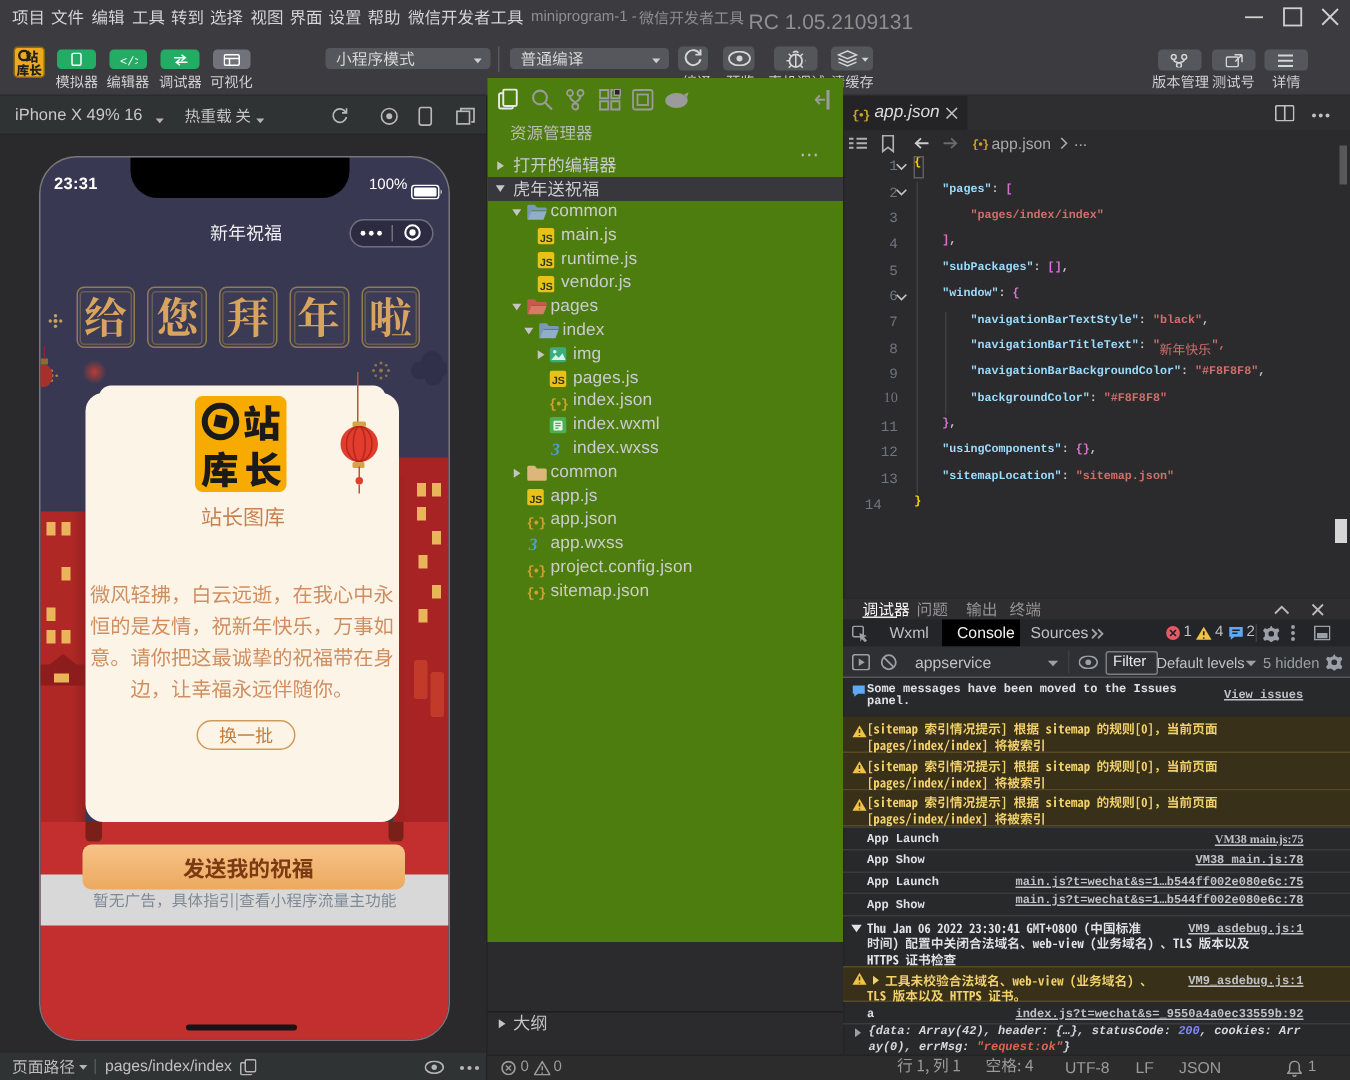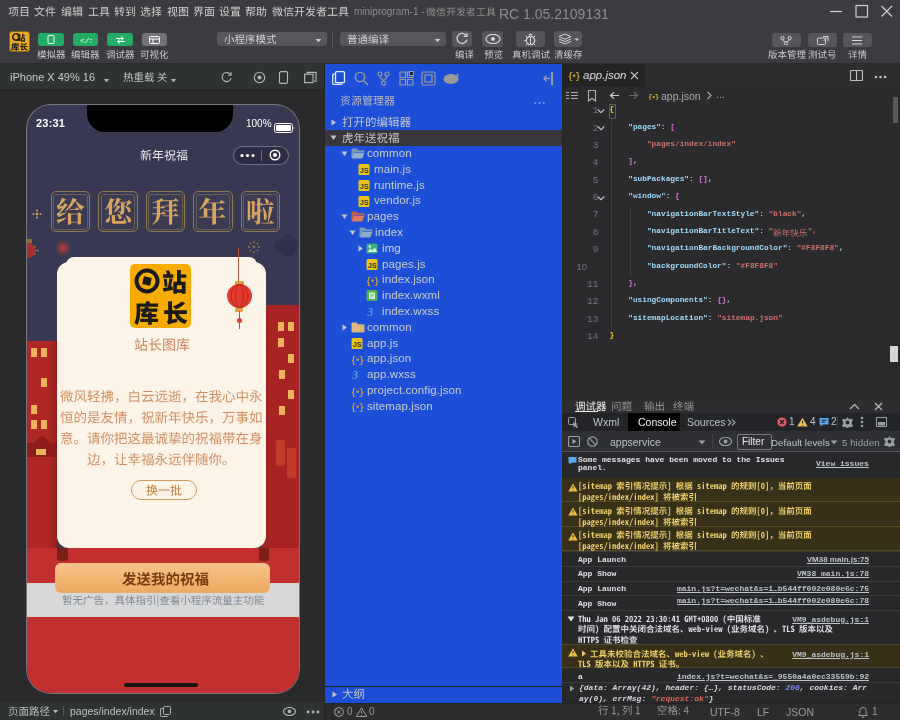--- a/index.html
+++ b/index.html
@@ -520,21 +520,21 @@
       <circle cx="6.5" cy="4.5" r="1.8" fill="#b5b5b5"></circle>
     </svg>
     <svg style="position:absolute;left:306px;top:8px;" width="14" height="4" viewBox="0 0 14 4">
       <g fill="#b5b5b5">
         <circle cx="2" cy="2" r="1.4"></circle>
         <circle cx="7" cy="2" r="1.4"></circle>
         <circle cx="12" cy="2" r="1.4"></circle>
       </g>
     </svg>
   </div>
-<div style="position:absolute;left:325px;top:64px;width:237px;height:656px;background:#1d4ed8">
+<div style="position:absolute;left:325px;top:52px;width:237px;height:576px;background:#4d7c0f">
     <svg style="position:absolute;left:7px;top:7px;transform:rotate(0deg)" width="15" height="15" viewBox="0 0 15 15">
       <rect x="3.5" y="0.7" width="9" height="11" rx="1" stroke="#e8e8e8" stroke-width="1.3" fill="none"></rect>
       <path d="M3.5 3.2 h-1.8 a1 1 0 0 0 -1 1 v8.1 a1 1 0 0 0 1 1 h7.3 a1 1 0 0 0 1 -0.9" stroke="#e8e8e8" stroke-width="1.3" fill="none"></path>
     </svg>
     <svg style="position:absolute;left:29px;top:7px;" width="15" height="15" viewBox="0 0 15 15">
       <circle cx="6" cy="6" r="4.6" stroke="#9b9b9b" stroke-width="1.4" fill="none"></circle>
       <path d="M9.5 9.5 L14 14" stroke="#9b9b9b" stroke-width="1.4"></path>
     </svg>
     <svg style="position:absolute;left:51px;top:7px;" width="15" height="15" viewBox="0 0 15 15">
       <circle cx="4" cy="3" r="2" fill="none" stroke="#9b9b9b" stroke-width="1.2"></circle>
@@ -763,29 +763,29 @@
 <div style="position:absolute;left:609.5px;top:226.85px;white-space:pre;font-size:7.8px;font-family:Liberation Mono,monospace;font-weight:bold"><span style="color:#cccccc">&nbsp;&nbsp;&nbsp;&nbsp;&nbsp;&nbsp;&nbsp;&nbsp;</span><span style="color:#9cdcfe">"navigationBarTitleText"</span><span style="color:#cccccc">: </span><span style="color:#d16f6a">"</span></div>
 <svg style="position:absolute;left:773.3px;top:227.1px;fill:#d16f6a;" width="34.40" height="12.90" viewBox="0 -1060 4000 1500">
     <use href="#g61"></use>
     <use href="#g62" x="1000"></use>
     <use href="#g90" x="2000"></use>
     <use href="#g91" x="3000"></use>
   </svg>
 <div style="position:absolute;left:807.7px;top:226.85px;white-space:pre;font-size:7.8px;font-family:Liberation Mono,monospace;font-weight:bold"><span style="color:#d16f6a">",</span></div>
 <div style="position:absolute;left:576.5px;top:244.1px;white-space:pre;font-size:9.5px;color:#6e7681;width:22px;text-align:right;font-family:Liberation Mono,monospace">9</div>
 <div style="position:absolute;left:609.5px;top:244.2px;white-space:pre;font-size:7.8px;font-family:Liberation Mono,monospace;font-weight:bold;letter-spacing:0px"><span style="color:#cccccc">&nbsp;&nbsp;&nbsp;&nbsp;&nbsp;&nbsp;&nbsp;&nbsp;</span><span style="color:#9cdcfe">"navigationBarBackgroundColor"</span><span style="color:#cccccc">:&nbsp;</span><span style="color:#d16f6a">"#F8F8F8"</span><span style="color:#cccccc">,</span></div>
-<div style="position:absolute;left:576.5px;top:261.45px;white-space:pre;font-size:9.5px;color:#6e7681;width:22px;font-family:Liberation Sans, sans-serif">10</div>
+<div style="position:absolute;left:576.5px;top:261.45px;white-space:pre;font-size:9.5px;color:#6e7681;width:22px;text-align:right;font-family:Liberation Serif, serif">10</div>
 <div style="position:absolute;left:609.5px;top:261.55px;white-space:pre;font-size:7.8px;font-family:Liberation Mono,monospace;font-weight:bold;letter-spacing:0px"><span style="color:#cccccc">&nbsp;&nbsp;&nbsp;&nbsp;&nbsp;&nbsp;&nbsp;&nbsp;</span><span style="color:#9cdcfe">"backgroundColor"</span><span style="color:#cccccc">:&nbsp;</span><span style="color:#d16f6a">"#F8F8F8"</span></div>
 <div style="position:absolute;left:576.5px;top:278.8px;white-space:pre;font-size:9.5px;color:#6e7681;width:22px;text-align:right;font-family:Liberation Mono,monospace">11</div>
 <div style="position:absolute;left:609.5px;top:278.9px;white-space:pre;font-size:7.8px;font-family:Liberation Mono,monospace;font-weight:bold;letter-spacing:0px"><span style="color:#cccccc">&nbsp;&nbsp;&nbsp;&nbsp;</span><span style="color:#da70d6">}</span><span style="color:#cccccc">,</span></div>
 <div style="position:absolute;left:576.5px;top:296.15px;white-space:pre;font-size:9.5px;color:#6e7681;width:22px;text-align:right;font-family:Liberation Mono,monospace">12</div>
 <div style="position:absolute;left:609.5px;top:296.25px;white-space:pre;font-size:7.8px;font-family:Liberation Mono,monospace;font-weight:bold;letter-spacing:0px"><span style="color:#cccccc">&nbsp;&nbsp;&nbsp;&nbsp;</span><span style="color:#9cdcfe">"usingComponents"</span><span style="color:#cccccc">:&nbsp;</span><span style="color:#da70d6">{}</span><span style="color:#cccccc">,</span></div>
 <div style="position:absolute;left:576.5px;top:313.5px;white-space:pre;font-size:9.5px;color:#6e7681;width:22px;text-align:right;font-family:Liberation Mono,monospace">13</div>
 <div style="position:absolute;left:609.5px;top:313.6px;white-space:pre;font-size:7.8px;font-family:Liberation Mono,monospace;font-weight:bold;letter-spacing:0px"><span style="color:#cccccc">&nbsp;&nbsp;&nbsp;&nbsp;</span><span style="color:#9cdcfe">"sitemapLocation"</span><span style="color:#cccccc">:&nbsp;</span><span style="color:#d16f6a">"sitemap.json"</span></div>
-<div style="position:absolute;left:576.5px;top:330.85px;white-space:pre;font-size:9.5px;color:#6e7681;width:22px;text-align:right;font-family:Liberation Mono,monospace">14</div>
+<div style="position:absolute;left:576.5px;top:330.85px;white-space:pre;font-size:9.5px;color:#6e7681;width:22px;font-family:Liberation Mono,monospace">14</div>
 <div style="position:absolute;left:609.5px;top:330.95px;white-space:pre;font-size:7.8px;font-family:Liberation Mono,monospace;font-weight:bold;letter-spacing:0px"><span style="color:#ffd700">}</span></div>
 <div style="position:absolute;left:611px;top:120.95px;width:1px;height:208.2px;background:#3f3f41"></div>
 <div style="position:absolute;left:629.72px;top:207.7px;width:1px;height:69.4px;background:#3f3f41"></div>
 <div style="position:absolute;left:609px;top:104.2px;width:6.5px;height:15.2px;border:1px solid #5e5e5e"></div>
 <div style="position:absolute;left:562px;top:399px;width:338px;height:304px;background:#28292b;border-left:1px solid #242425;border-top:1px solid #202021"></div>
 <div style="position:absolute;left:562px;top:399px;width:338px;height:14px;background:#2e2e30"></div>
 <div style="position:absolute;left:575px;top:410.5px;width:23px;height:1.6px;background:#e8e8e8"></div>
 <svg style="position:absolute;left:575.0px;top:398.9px;fill:#ffffff;" width="31.50" height="15.75" viewBox="0 -1060 3000 1500">
     <use href="#g31"></use>
     <use href="#g32" x="1000"></use>
@@ -1082,21 +1082,21 @@
     <use href="#g155" x="8000"></use>
     <use href="#g181" x="8500"></use>
     <use href="#g165" x="9000"></use>
     <use href="#g182" x="10000"></use>
     <use href="#g183" x="11000"></use>
     <use href="#g159" x="12000"></use>
     <use href="#g160" x="13000"></use>
   </svg>
 <div style="position:absolute;left:562px;top:551.2px;width:338px;height:1px;background:#3a3b3d"></div>
 <div style="position:absolute;left:578px;top:554.7px;white-space:pre;font-size:8px;font-family:Liberation Mono,monospace;font-weight:bold;color:#dfe1e5">App Launch</div>
-<div style="position:absolute;right:31px;top:554.7px;font-size:8px;font-family:Liberation Sans, sans-serif;font-weight:bold;color:#bfc3c7;text-decoration:underline">VM38 main.js:75</div>
+<div style="position:absolute;right:31px;top:554.7px;font-size:8px;font-family:Liberation Serif, serif;font-weight:bold;color:#bfc3c7;text-decoration:underline">VM38 main.js:75</div>
 <div style="position:absolute;left:562px;top:565.9px;width:338px;height:1px;background:#3a3b3d"></div>
 <div style="position:absolute;left:578px;top:569.4px;white-space:pre;font-size:8px;font-family:Liberation Mono,monospace;font-weight:bold;color:#dfe1e5">App Show</div>
 <div style="position:absolute;right:31px;top:569.4px;font-size:8px;font-family:Liberation Mono,monospace;font-weight:bold;color:#bfc3c7;text-decoration:underline">VM38 main.js:78</div>
 <div style="position:absolute;left:562px;top:580.6px;width:338px;height:1px;background:#3a3b3d"></div>
 <div style="position:absolute;left:578px;top:584.1px;white-space:pre;font-size:8px;font-family:Liberation Mono,monospace;font-weight:bold;color:#dfe1e5">App Launch</div>
 <div style="position:absolute;right:31px;top:584.1px;font-size:8px;font-family:Liberation Mono,monospace;font-weight:bold;color:#bfc3c7;text-decoration:underline">main.js?t=wechat&amp;s=1…b544ff002e080e6c:75</div>
 <div style="position:absolute;left:562px;top:595.3px;width:338px;height:1px;background:#3a3b3d"></div>
 <div style="position:absolute;left:578px;top:598.8px;white-space:pre;font-size:8px;font-family:Liberation Mono,monospace;font-weight:bold;color:#dfe1e5">App Show</div>
 <div style="position:absolute;right:31px;top:596px;font-size:8px;font-family:Liberation Mono,monospace;font-weight:bold;color:#bfc3c7;text-decoration:underline">main.js?t=wechat&amp;s=1…b544ff002e080e6c:78</div>
 <div style="position:absolute;left:562px;top:610px;width:338px;height:1px;background:#3a3b3d"></div>

